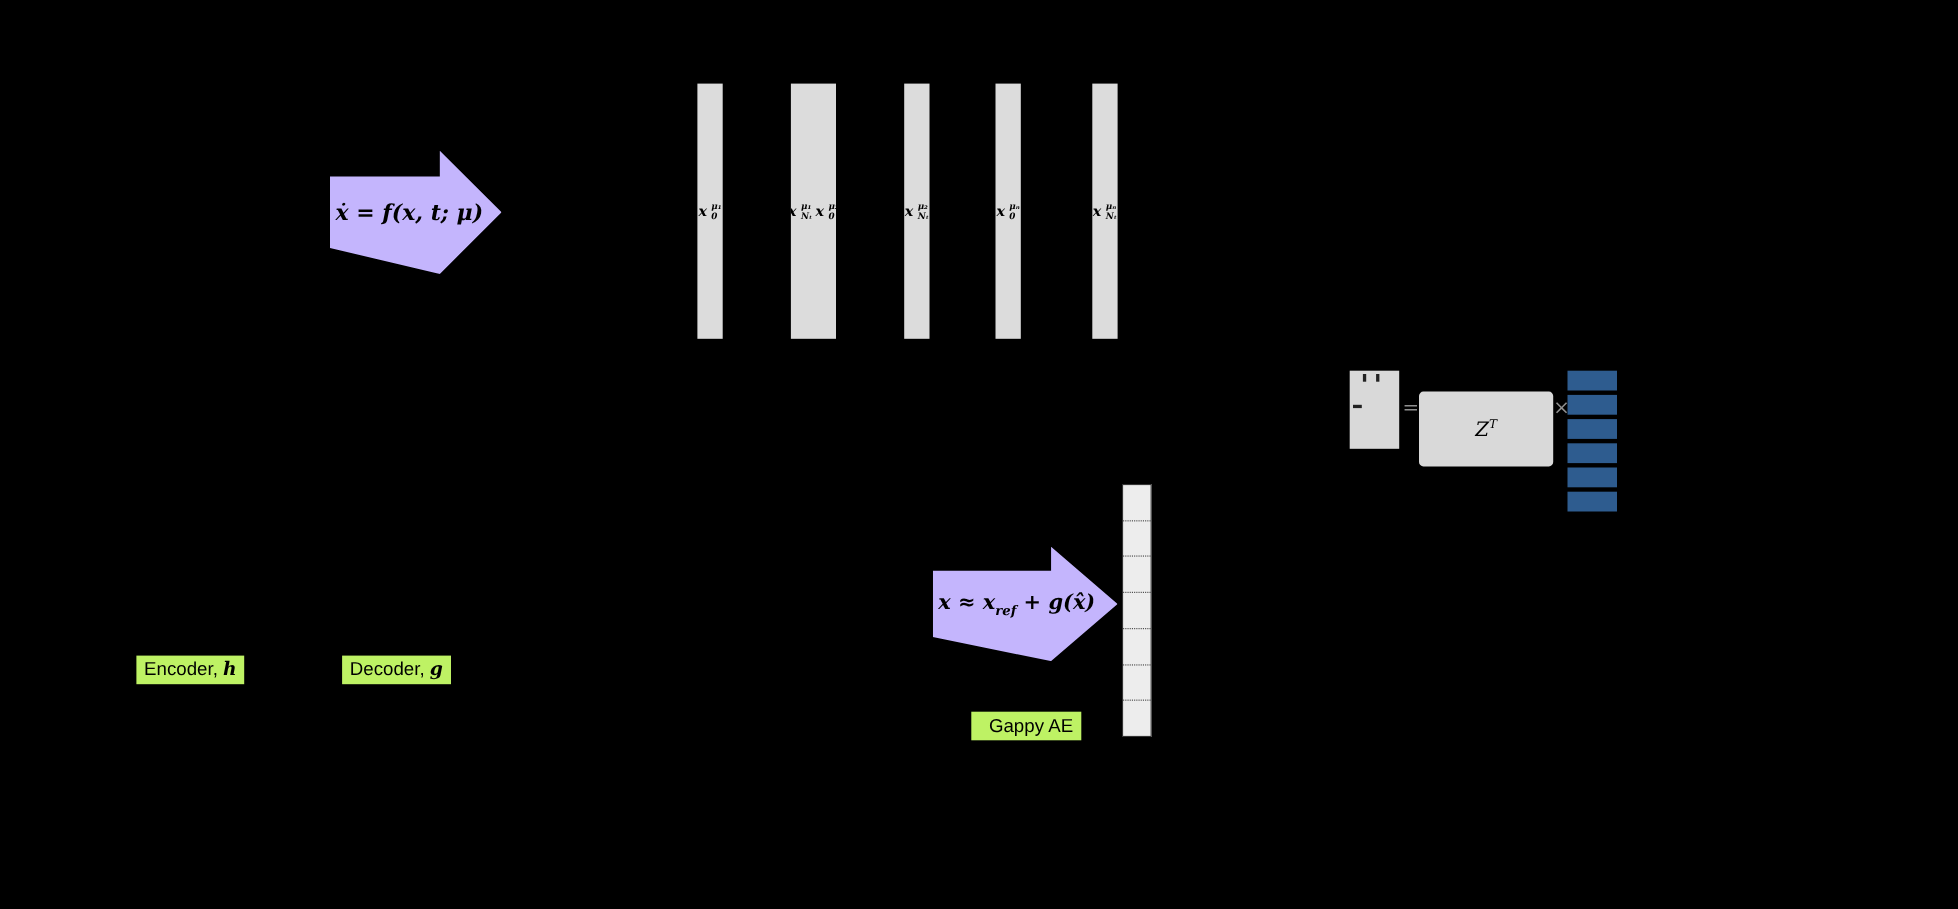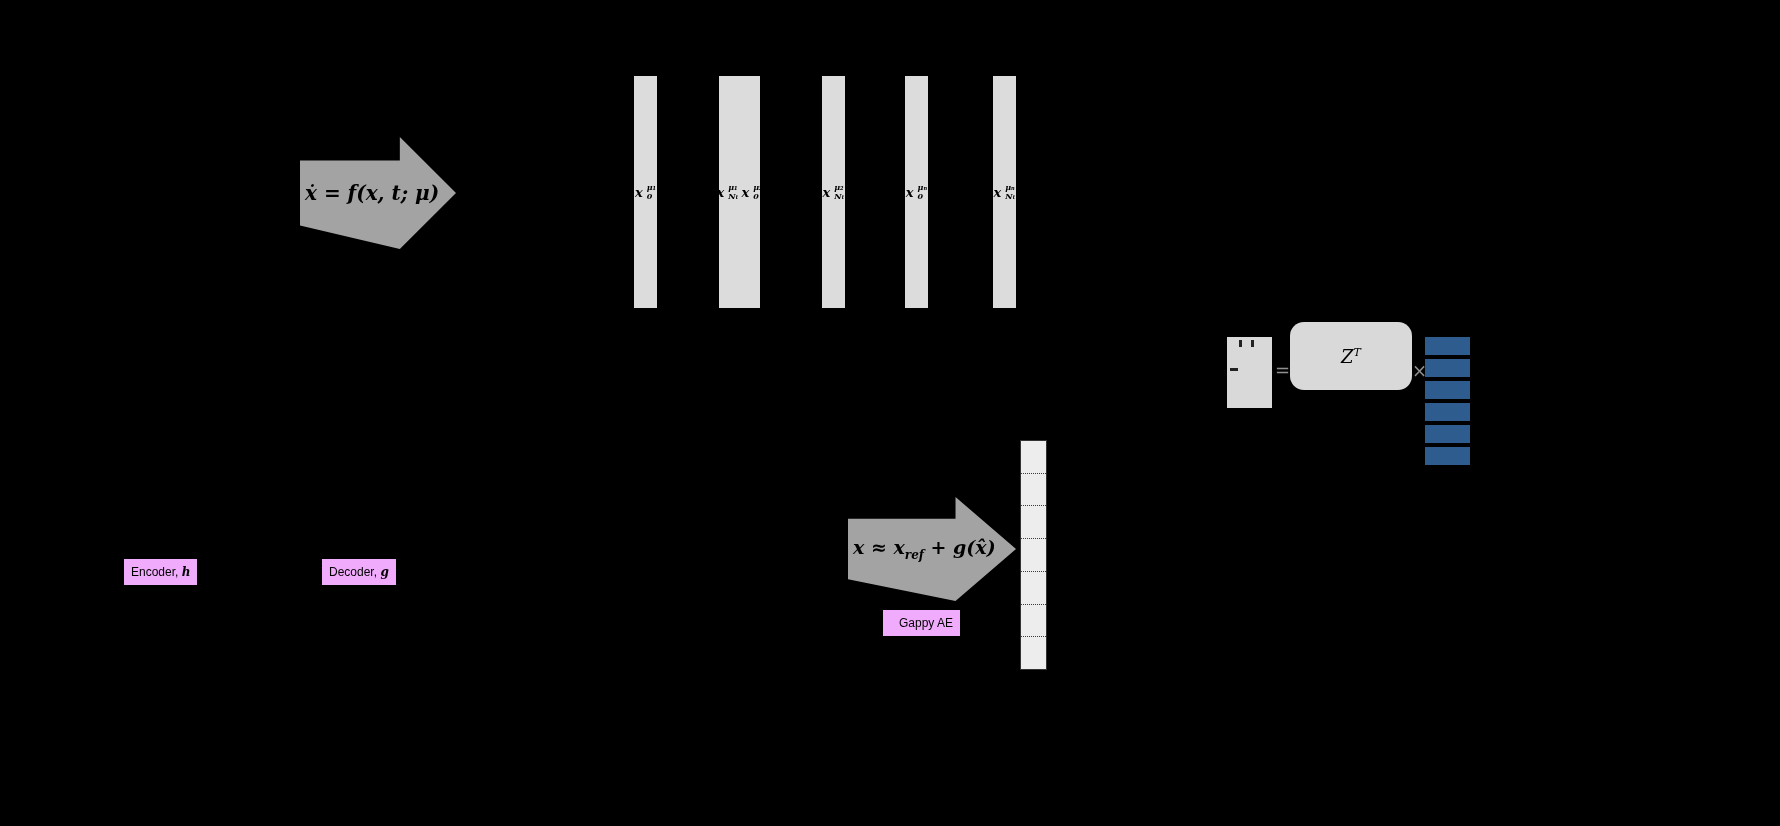--- a/index.html
+++ b/index.html
@@ -12,21 +12,21 @@
     width: 1780px;
     height: 826px;
     background: #000;
     overflow: hidden;
     font-family: "Liberation Sans", sans-serif;
   }
 
   
   .arrow {
     position: absolute;
-    background: #a3a3a3;
+    background: #c4b5fd;
     clip-path: polygon(0 21%, 64% 21%, 64% 0, 100% 50%, 64% 100%, 0 79%);
     display: flex;
     align-items: center;
     filter: drop-shadow(0 0 1px #7a7a7a);
   }
   .ode-arrow   { left: 300px; top: 137px; width: 156px; height: 112px; }
   .gappy-arrow { left: 848px; top: 497px; width: 168px; height: 104px; }
   .eq {
     font-family: "DejaVu Serif", serif;
     font-style: italic;
@@ -72,34 +72,35 @@
     display: inline-flex;
     flex-direction: column;
     font-size: 8px;
     line-height: 1.15;
     margin-left: 4px;
   }
 
   
   .tag {
     position: absolute;
-    background: #f0abfc;
-    color: #000;
-    font-size: 12px;
+    background: #bef264;
+    color: #000;
+    font-size: 17px;
     line-height: 24px;
     padding: 1px 7px;
     white-space: nowrap;
+    margin-top: 37px;
   }
   .tag .sym {
     font-family: "DejaVu Serif", serif;
     font-style: italic;
     font-weight: bold;
   }
   .tag-encoder { left: 124px; top: 559px; }
-  .tag-decoder { left: 322px; top: 559px; }
+  .tag-decoder { left: 311px; top: 559px; }
   .tag-gappy   { left: 883px; top: 610px; padding-left: 16px; }
 
   
   .recon-bar {
     position: absolute;
     left: 1020px;
     top: 440px;
     width: 27px;
     height: 230px;
     background: #ededed;
@@ -131,25 +132,25 @@
     font-family: "DejaVu Serif", serif;
     font-size: 18px;
     line-height: 18px;
   }
   .op-equals { left: 1275px; top: 362px; }
   .op-times  { left: 1412px; top: 362px; }
 
   .zt-box {
     position: absolute;
     left: 1290px;
-    top: 322px;
+    top: 356px;
     width: 122px;
     height: 68px;
     background: #d9d9d9;
-    border-radius: 14px;
+    border-radius: 4px;
     display: flex;
     align-items: center;
     justify-content: center;
   }
   .zt {
     font-family: "DejaVu Serif", serif;
     font-style: italic;
     font-size: 18px;
     color: #000;
   }

